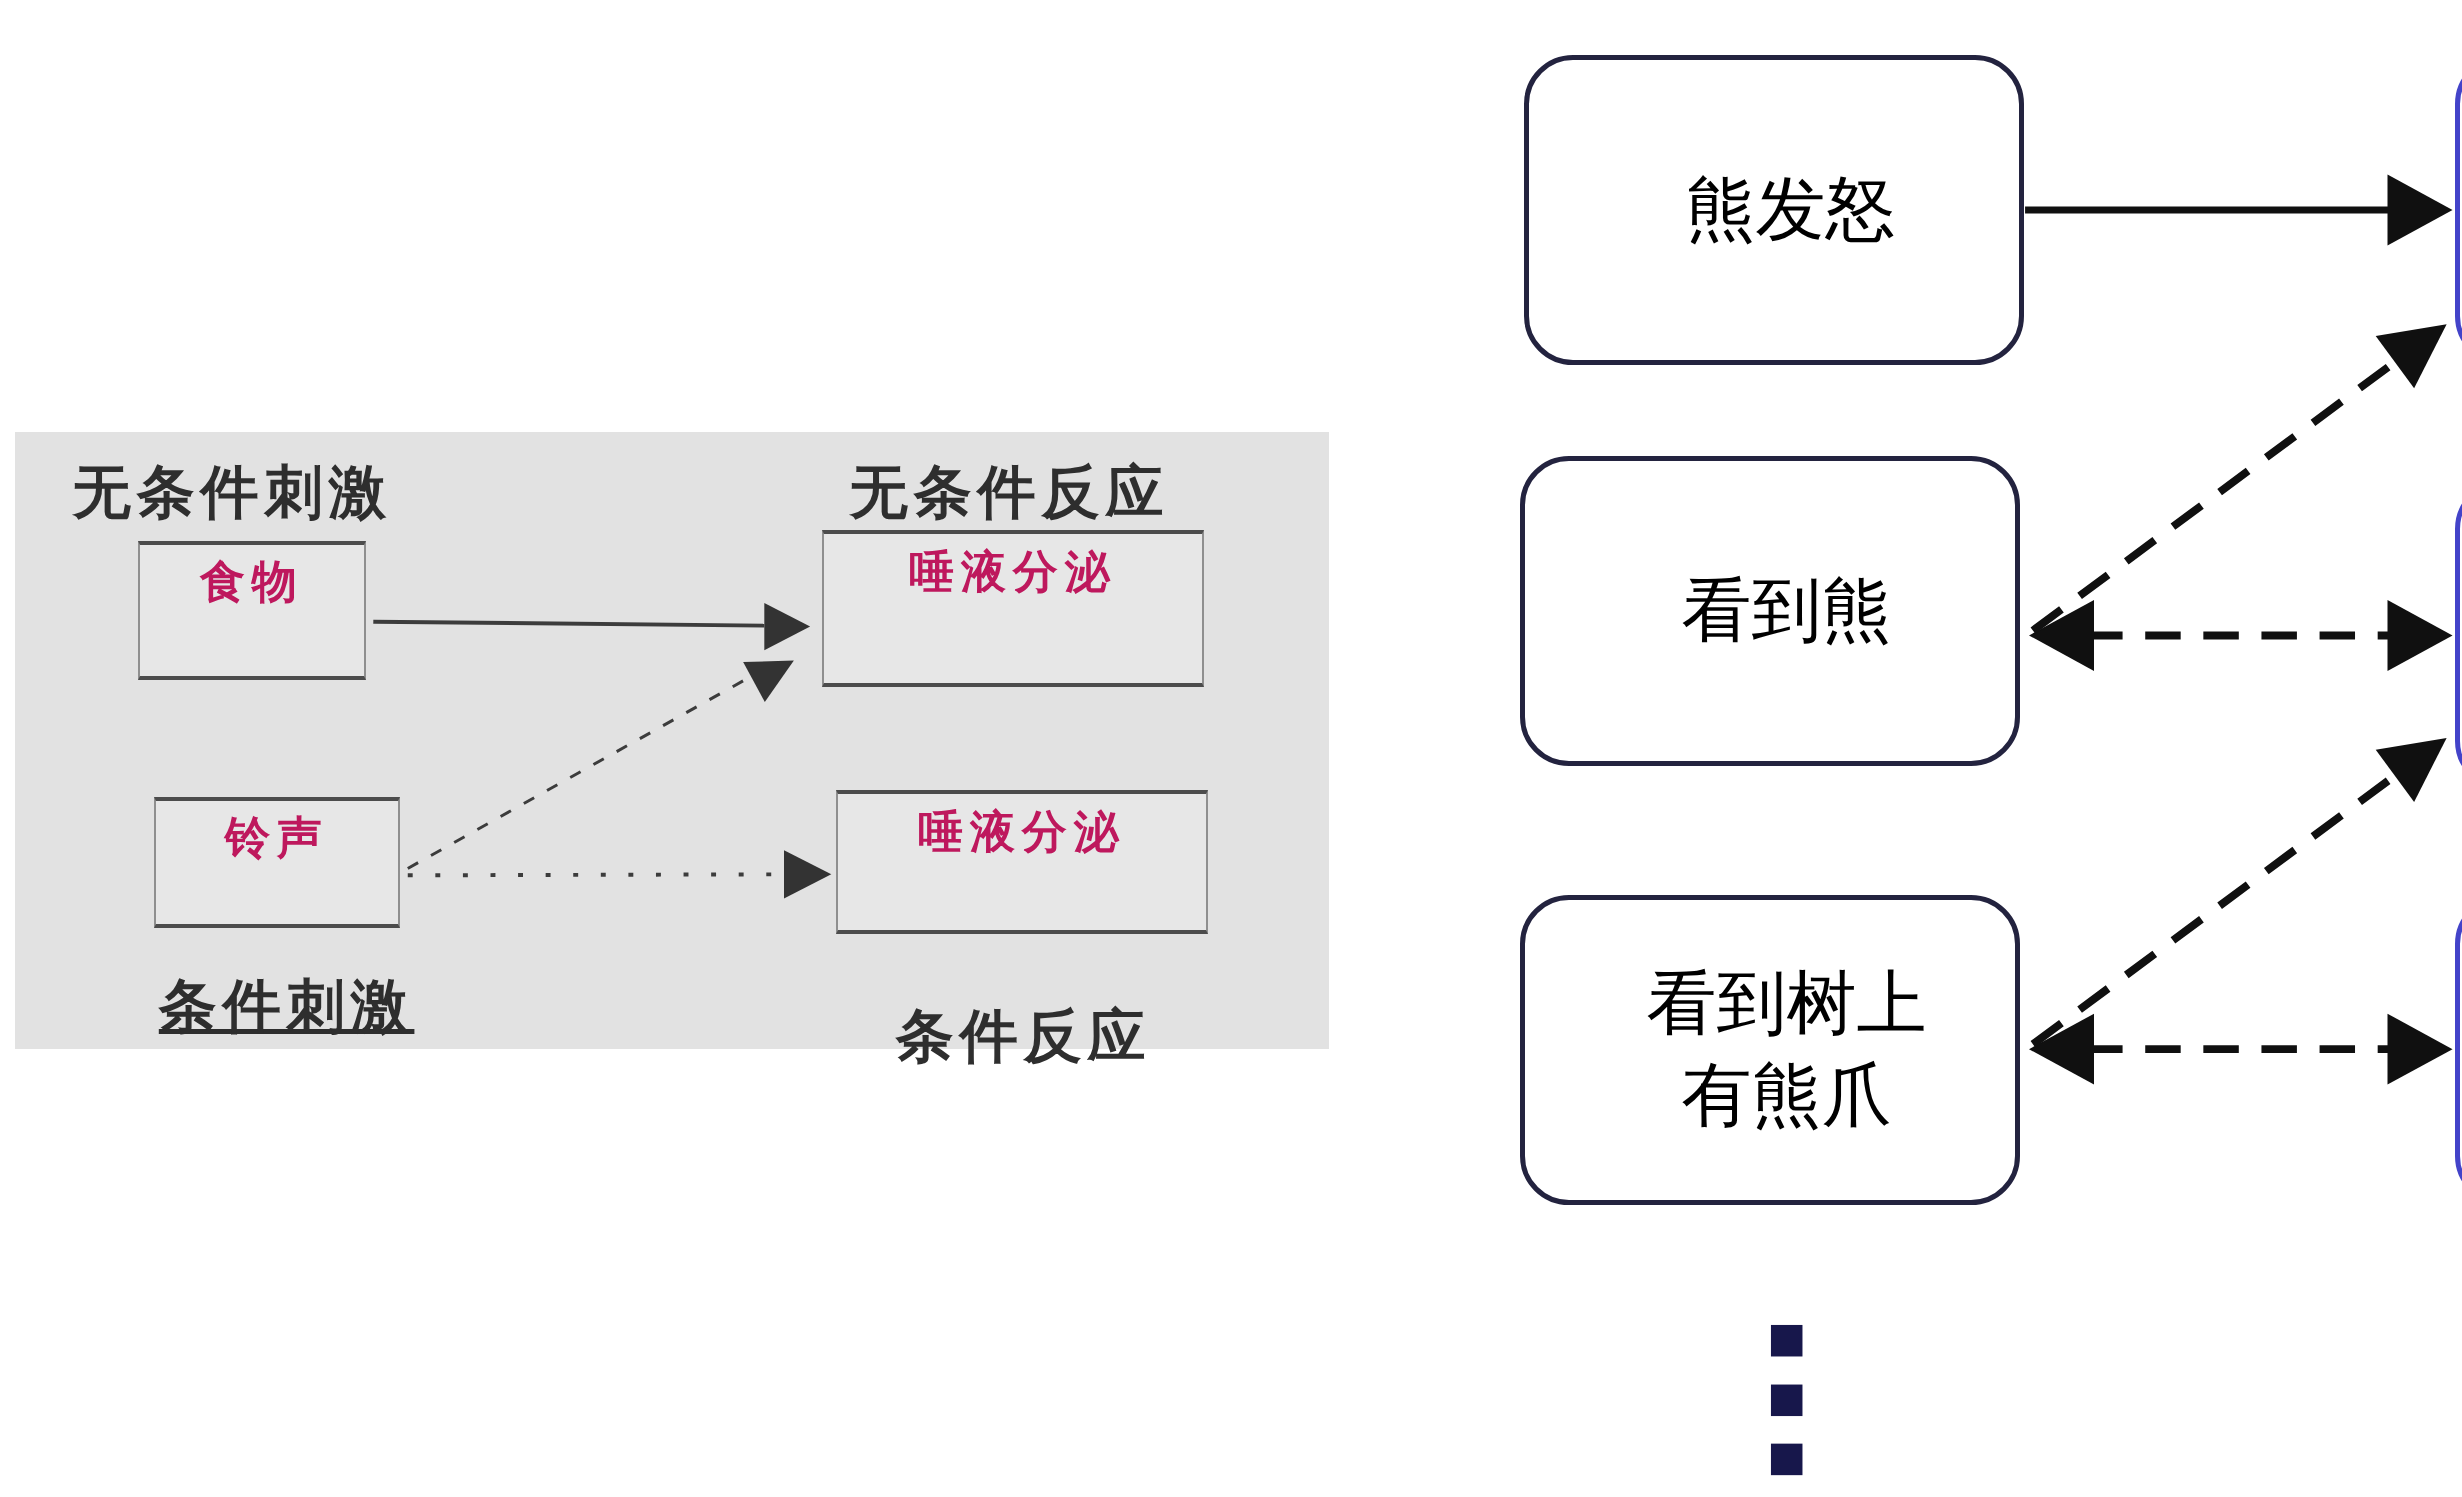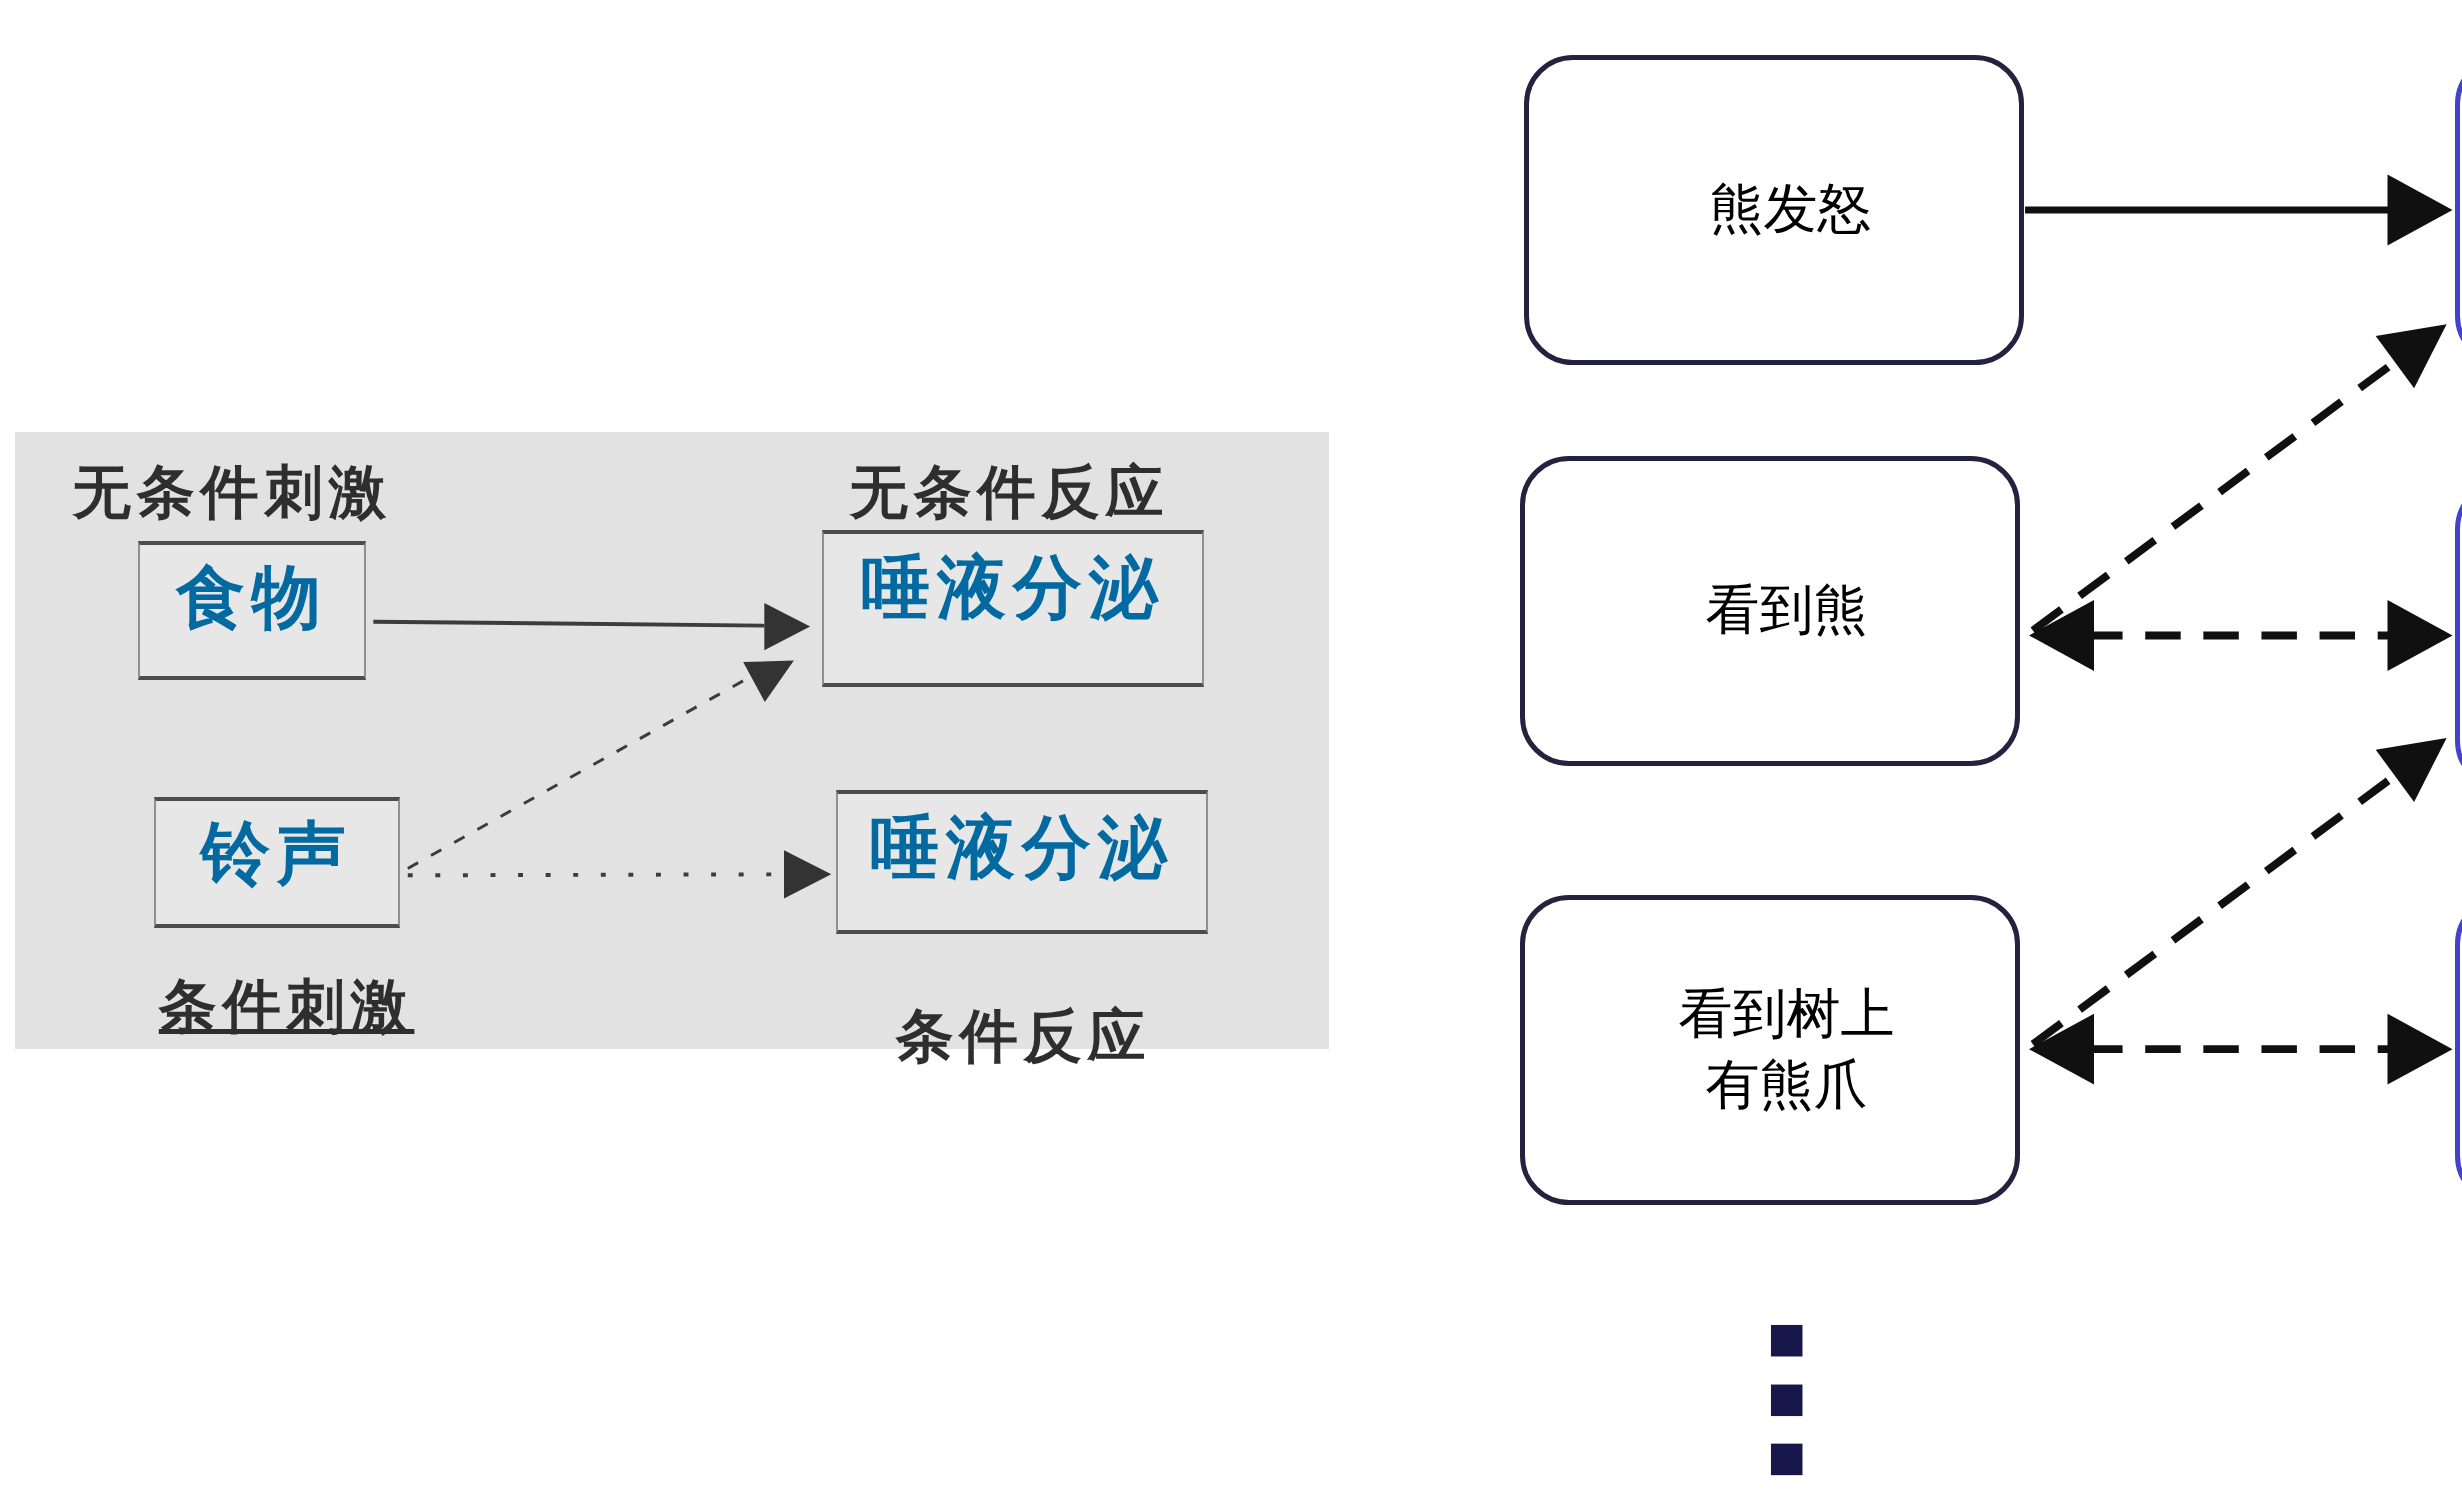--- a/index.html
+++ b/index.html
@@ -14,30 +14,30 @@
   }
   .cl-label{
     position:absolute;color:#2e2e2e;font-weight:700;font-size:58px;
     letter-spacing:5.9px;white-space:nowrap;
     font-family:"Liberation Sans", sans-serif;
   }
   .cl-box{
     position:absolute;box-sizing:border-box;background:#e7e7e7;
     border-left:2px solid #8f8f8f;border-right:2px solid #8f8f8f;
     border-top:4.4px solid #4c4c4c;border-bottom:4.4px solid #4c4c4c;
-    color:#0369a1;font-weight:700;font-size:69px;letter-spacing:6.9px;
+    color:#be185d;font-weight:700;font-size:45px;letter-spacing:6.9px;
     text-align:center;font-family:"Liberation Sans", sans-serif;
   }
   
   .nodebox{
     position:absolute;box-sizing:border-box;width:500px;height:310px;
     background:#ffffff;border-radius:49px;
     display:flex;flex-direction:column;align-items:center;justify-content:center;
     text-align:center;color:#000;
-    font-family:"Liberation Serif", serif;font-size:54px;line-height:1.32;font-weight:500;padding-left:33px;
+    font-family:"Liberation Serif", serif;font-size:70px;line-height:1.32;font-weight:500;padding-left:33px;
   }
   .stim{border:5.4px solid #23233f;}
   .val{border:5.4px solid #4343c9;}
   .overlay{position:absolute;left:0;top:0;pointer-events:none;}
 </style>
 </head>
 <body>
 
 <div class="panel">
   <div class="cl-label" style="left:58px;top:21.7px;">无条件刺激</div>

